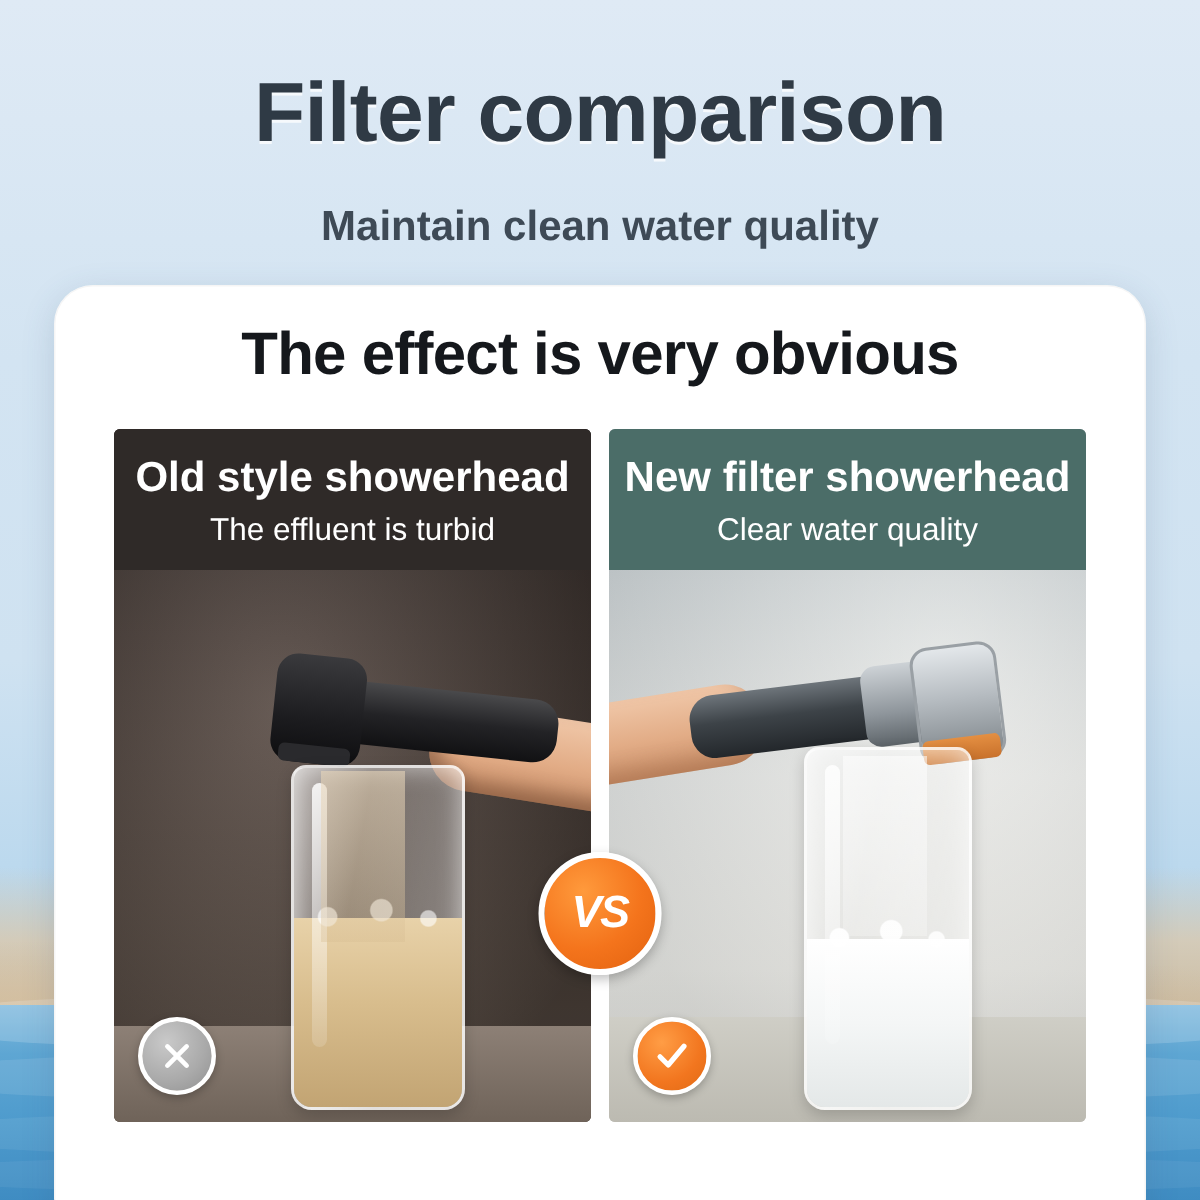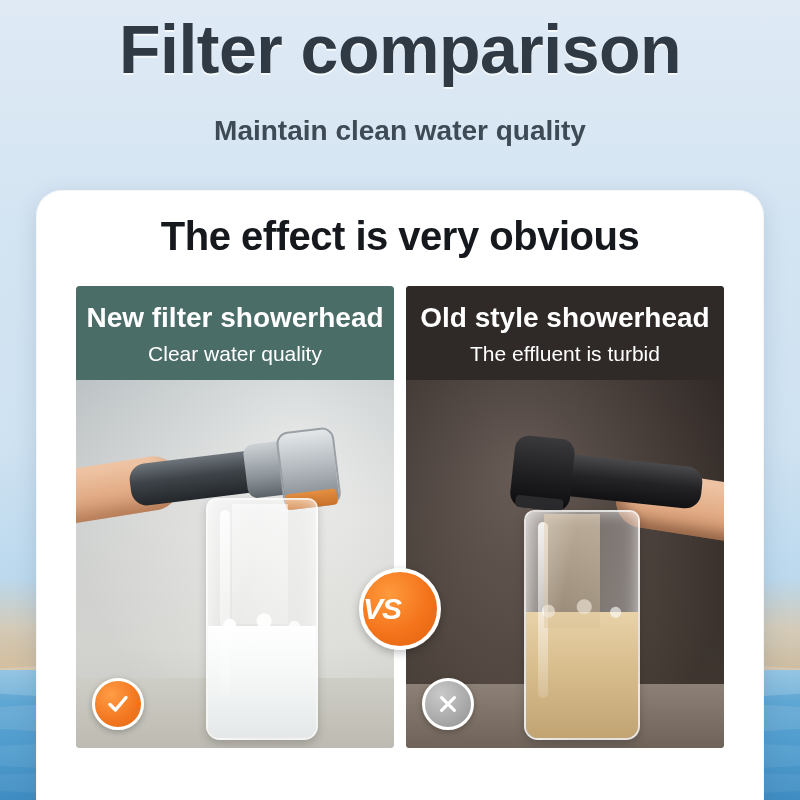--- a/index.html
+++ b/index.html
@@ -63,22 +63,22 @@
   
   .head-zone {
     position: absolute;
     top: 0;
     left: 0;
     width: 800px;
     text-align: center;
   }
   .main-title {
     margin: 0;
-    padding-top: 14px;
-    font-size: 68px;
+    padding-top: 46px;
+    font-size: 56px;
     line-height: 1.05;
     font-weight: bold;
     color: #2f3a45;
     letter-spacing: -0.5px;
     text-shadow: 0 2px 0 rgba(255,255,255,0.75);
   }
   .sub-title {
     margin: 16px;
     padding-top: 14px;
     font-size: 28px;
@@ -318,21 +318,21 @@
     top: 378px;
     transform: translateX(-50%);
     width: 74px;
     height: 74px;
     border-radius: 50%;
     background: radial-gradient(circle at 35% 30%, #ff9a3c 0%, #f4741c 55%, #e2620f 100%);
     border: 4px solid #ffffff;
     box-shadow: 0 3px 8px rgba(0,0,0,0.25);
     display: flex;
     align-items: center;
-    justify-content: flex-start;
+    justify-content: center;
     z-index: 20;
   }
   .vs span {
     font-size: 30px;
     font-weight: bold;
     font-style: italic;
     color: #ffffff;
     letter-spacing: -1px;
   }
 
@@ -384,20 +384,52 @@
   <div class="head-zone">
     <h1 class="main-title">Filter comparison</h1>
     <h2 class="sub-title">Maintain clean water quality</h2>
   </div>
 
   <div class="card">
     <div class="card-edge-shadow"></div>
     <h3 class="card-title">The effect is very obvious</h3>
 
     <div class="panels">
+
+      <div class="panel right">
+        <div class="wallshadow"></div>
+        <div class="floor"></div>
+
+        <div class="scene">
+          <div class="hose r"></div>
+          <div class="hand right-hand"></div>
+          <div class="shower-r">
+            <div class="body"></div>
+            <div class="head"></div>
+            <div class="cap"></div>
+          </div>
+          <div class="stream r"></div>
+          <div class="bottle r">
+            <div class="liquid"></div>
+            <div class="foam"></div>
+            <div class="shine"></div>
+          </div>
+        </div>
+
+        <div class="caption right">
+          <p class="cap-title">Old style showerhead</p>
+          <p class="cap-sub">The effluent is turbid</p>
+        </div>
+
+        <div class="badge no">
+          <svg width="22" height="22" viewBox="0 0 24 24" aria-hidden="true">
+            <path d="M5 5 L19 19 M19 5 L5 19" fill="none" stroke="#ffffff" stroke-width="3.4" stroke-linecap="round"></path>
+          </svg>
+        </div>
+      </div>
 
       <div class="panel left">
         <div class="wallshadow"></div>
         <div class="floor"></div>
 
         <div class="scene">
           <div class="hose l"></div>
           <div class="hand left-hand"></div>
           <div class="shower-l">
             <div class="body"></div>
@@ -418,52 +450,20 @@
           <p class="cap-sub">Clear water quality</p>
         </div>
 
         <div class="badge ok">
           <svg width="24" height="24" viewBox="0 0 24 24" aria-hidden="true">
             <path d="M4 12.5 L9.5 18 L20 5.5" fill="none" stroke="#ffffff" stroke-width="3.4" stroke-linecap="round" stroke-linejoin="round"></path>
           </svg>
         </div>
       </div>
 
-      <div class="panel right">
-        <div class="wallshadow"></div>
-        <div class="floor"></div>
-
-        <div class="scene">
-          <div class="hose r"></div>
-          <div class="hand right-hand"></div>
-          <div class="shower-r">
-            <div class="body"></div>
-            <div class="head"></div>
-            <div class="cap"></div>
-          </div>
-          <div class="stream r"></div>
-          <div class="bottle r">
-            <div class="liquid"></div>
-            <div class="foam"></div>
-            <div class="shine"></div>
-          </div>
-        </div>
-
-        <div class="caption right">
-          <p class="cap-title">Old style showerhead</p>
-          <p class="cap-sub">The effluent is turbid</p>
-        </div>
-
-        <div class="badge no">
-          <svg width="22" height="22" viewBox="0 0 24 24" aria-hidden="true">
-            <path d="M5 5 L19 19 M19 5 L5 19" fill="none" stroke="#ffffff" stroke-width="3.4" stroke-linecap="round"></path>
-          </svg>
-        </div>
-      </div>
-
     </div>
 
     <div class="vs">
       <span>VS</span>
     </div>
   </div>
 
 </div>
 
 </body></html>

